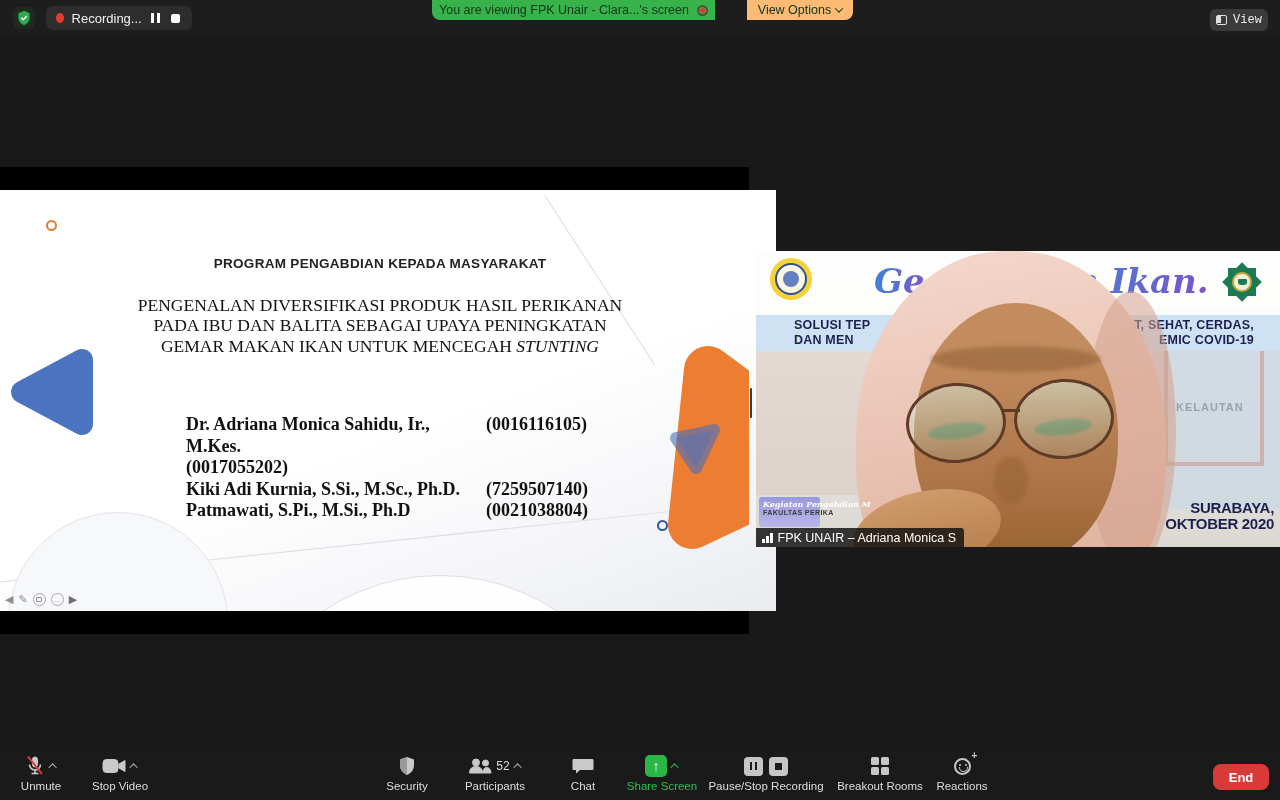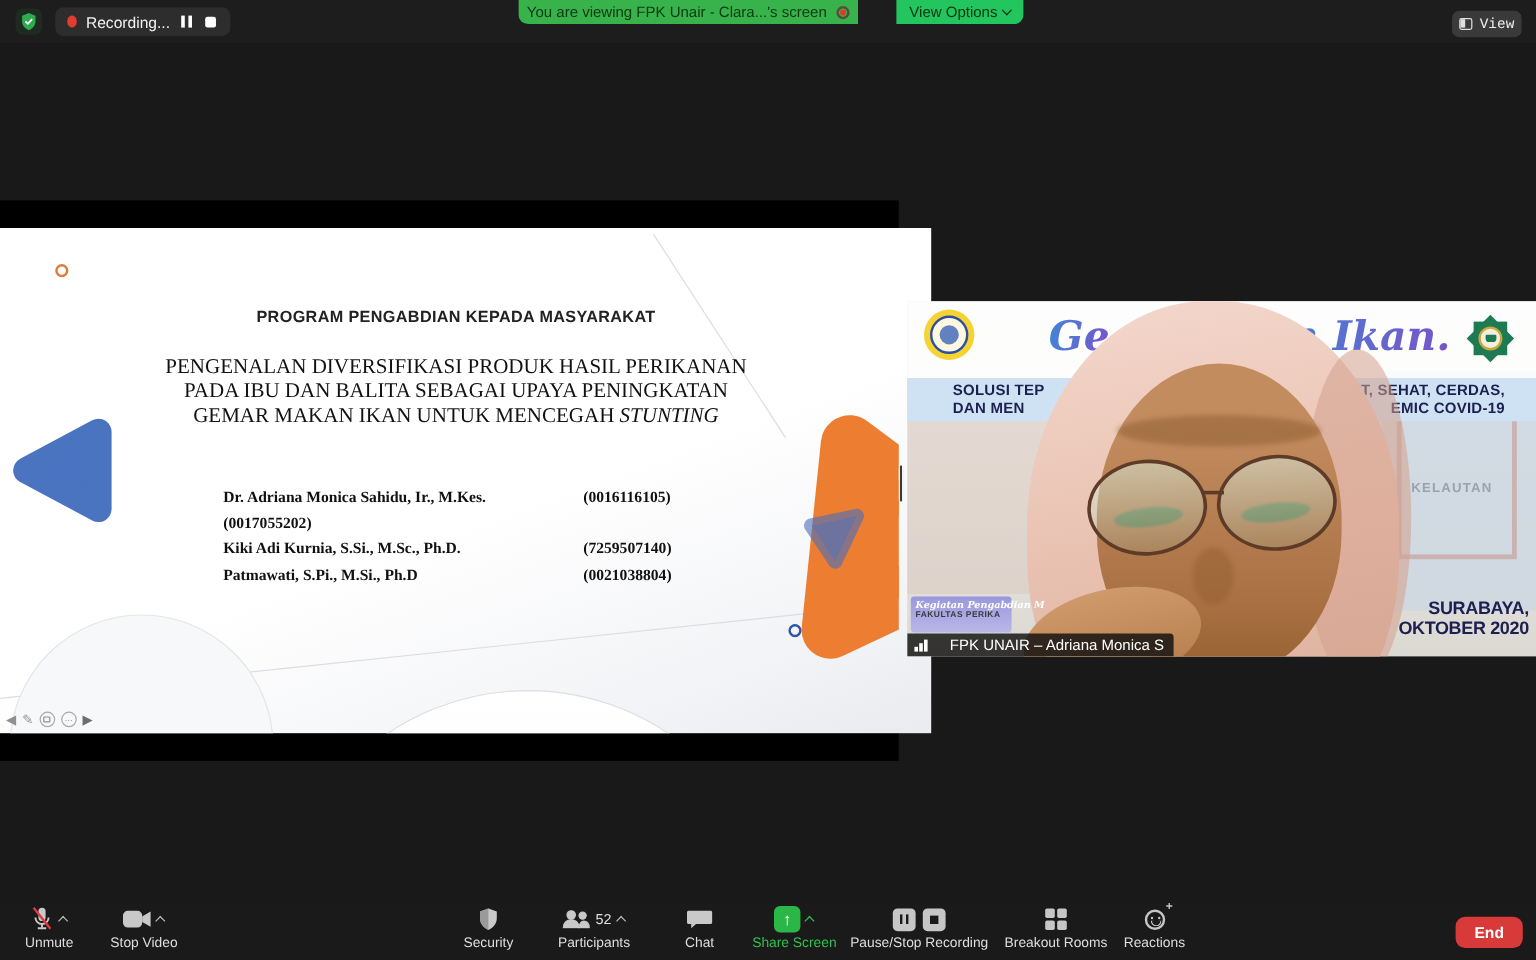--- a/index.html
+++ b/index.html
@@ -20,21 +20,21 @@
   .pause-glyph i { display:block; width:3px; height:10px; background:#fff; }
   .stop-glyph { width:9px; height:9px; background:#fff; border-radius:2px; }
 
   
   #banner { position:absolute; left:432px; top:0; width:421px; height:20px; display:flex;
             border-radius:0 0 8px 8px; overflow:hidden; }
   #banner-main { flex:1; background:#38b24a; display:flex; align-items:center; justify-content:center; gap:8px; }
   #banner-text { color:#0d3a14; font-size:12.5px; }
   #banner-rec-ring { width:11px; height:11px; border-radius:50%; border:2px solid #52503a;
                      background:#e0392b; background-clip:content-box; padding:1px; }
-  #view-options { width:106px; background:#22c55e; display:flex; align-items:center; justify-content:center;
+  #view-options { width:106px; background:#fdba74; display:flex; align-items:center; justify-content:center;
                   gap:5px; cursor:pointer;margin-left:32px; }
   #view-options span { color:#0a3512; font-size:12.5px; }
   .chev { display:inline-block; width:6px; height:6px; border-left:1.6px solid #0a3512; border-top:1.6px solid #0a3512; }
   .chev.down { transform:rotate(225deg) translate(1px,1px); }
   .chev.up-gray { border-color:#b9b9b9; transform:rotate(45deg) translateY(2px); }
   .chev.up-green { border-color:#2fc050; transform:rotate(45deg) translateY(2px); }
 
   #view-btn { position:absolute; left:1210px; top:9px; width:58px; height:22px; background:#3a3a3a;
               border-radius:6px; display:flex; align-items:center; justify-content:center; gap:6px; cursor:pointer;font-family:Liberation Mono, monospace; }
   #view-btn-icon { width:11px; height:10px; border:1.5px solid #e0e0e0; border-radius:2px; position:relative; }
@@ -52,22 +52,22 @@
               background:#f7f8fa; border:1px solid #e4e4ea; }
   #ring-orange { position:absolute; left:46px; top:30px; width:11px; height:11px; border-radius:50%;
                  border:2.5px solid #e07b39; }
   #ring-blue { position:absolute; left:657px; top:330px; width:11px; height:11px; border-radius:50%;
                border:2.5px solid #2f55a4; }
   #slide-heading { position:absolute; left:0; top:66px; width:760px; text-align:center;
                    font-size:13.5px; font-weight:bold; color:#222; letter-spacing:.3px; }
   #slide-title { position:absolute; left:0; top:105px; width:760px; text-align:center;
                  font-family:"Liberation Serif", serif; font-weight:normal; font-size:17.5px;
                  line-height:20.4px; color:#111; }
-  #authors { position:absolute; left:186px; top:213px; font-family:"Liberation Serif", serif;
-             font-weight:bold; font-size:13px; color:#111; line-height:21.6px; }
+  #authors { position:absolute; left:186px; top:224px; font-family:"Liberation Serif", serif;
+             font-weight:bold; font-size:18px; color:#111; line-height:21.6px; }
   .author-row { display:flex; }
   .author-name { width:300px; }
   #presenter-bar { position:absolute; left:5px; top:403px; display:flex; align-items:center; gap:5px;
                    color:#9b9b9b; }
   .pt-arrow { font-size:11px; color:#8f8f93; }
   .pt-arrow.fwd { color:#6e6e72; }
   .pt-pen { font-size:11px; color:#8f8f93; }
   .pt-circ { width:13px; height:13px; border-radius:50%; border:1px solid #a9a9ad; display:flex;
              align-items:center; justify-content:center; font-size:7px; color:#8f8f93; }
   .pt-circ .mini-screen { width:6px; height:5px; border:1px solid #8f8f93; border-radius:1px; }
@@ -124,29 +124,29 @@
   #bridge { position:absolute; left:246px; top:158px; width:18px; height:3px; background:#5d3b28; }
   .eyeshadow { position:absolute; width:58px; height:16px; border-radius:50%; background:#2f7d4e; opacity:.55;
                filter:blur(1px); }
   #es-l { left:172px; top:172px; transform:rotate(-6deg); }
   #es-r { left:278px; top:168px; transform:rotate(-6deg); }
   #nose { position:absolute; left:238px; top:205px; width:34px; height:48px; border-radius:50%;
           background:#8f5c2e; opacity:.45; filter:blur(2px); }
   #hand { position:absolute; left:96px; top:240px; width:150px; height:80px; border-radius:50%;
           background:linear-gradient(#cf9a6b,#b57d4b); transform:rotate(-12deg); }
 
-  #vb-badge { position:absolute; left:3px; top:246px; width:84px; height:30px; border-radius:3px;
+  #vb-badge { position:absolute; left:3px; top:246px; width:61px; height:30px; border-radius:3px;
               background:linear-gradient(#9a97dd,#b9b7e8); padding:2px 4px; }
   #vb-badge .l1 { font-family:"DejaVu Serif", serif; font-style:italic; font-weight:bold;
                   font-size:8px; color:#fff; white-space:nowrap; }
   #vb-badge .l2 { font-size:7px; font-weight:bold; color:#3a3a3a; letter-spacing:.4px; white-space:nowrap; }
   #vb-location { position:absolute; left:400px; top:249px; width:118px; text-align:right;
                  font-weight:bold; color:#1c2050; line-height:16px; font-size:15px; letter-spacing:-.3px; }
   #name-tag { position:absolute; left:0px; top:277px; height:19px; background:rgba(15,15,15,.82);
-              display:flex; align-items:center; gap:19px; padding:0 8px 0 6px; border-radius:0 3px 0 0; }
+              display:flex; align-items:center; gap:5px; padding:0 8px 0 6px; border-radius:0 3px 0 0; }
   #signal-bars { display:flex; align-items:flex-end; gap:1.5px; }
   #signal-bars i { display:block; width:2.5px; background:#fff; }
   #signal-bars i:nth-child(1){height:4px;} #signal-bars i:nth-child(2){height:7px;} #signal-bars i:nth-child(3){height:10px;}
   #name-tag span { color:#fff; font-size:12.5px; }
 
   
   #toolbar { position:absolute; left:0; top:752px; width:1280px; height:48px; background:#1a1a1a; }
   .tb-item { position:absolute; top:0; height:48px; display:flex; flex-direction:column; align-items:center;
              cursor:pointer; }
   .tb-icon-row { height:28px; display:flex; align-items:center; gap:6px; }

